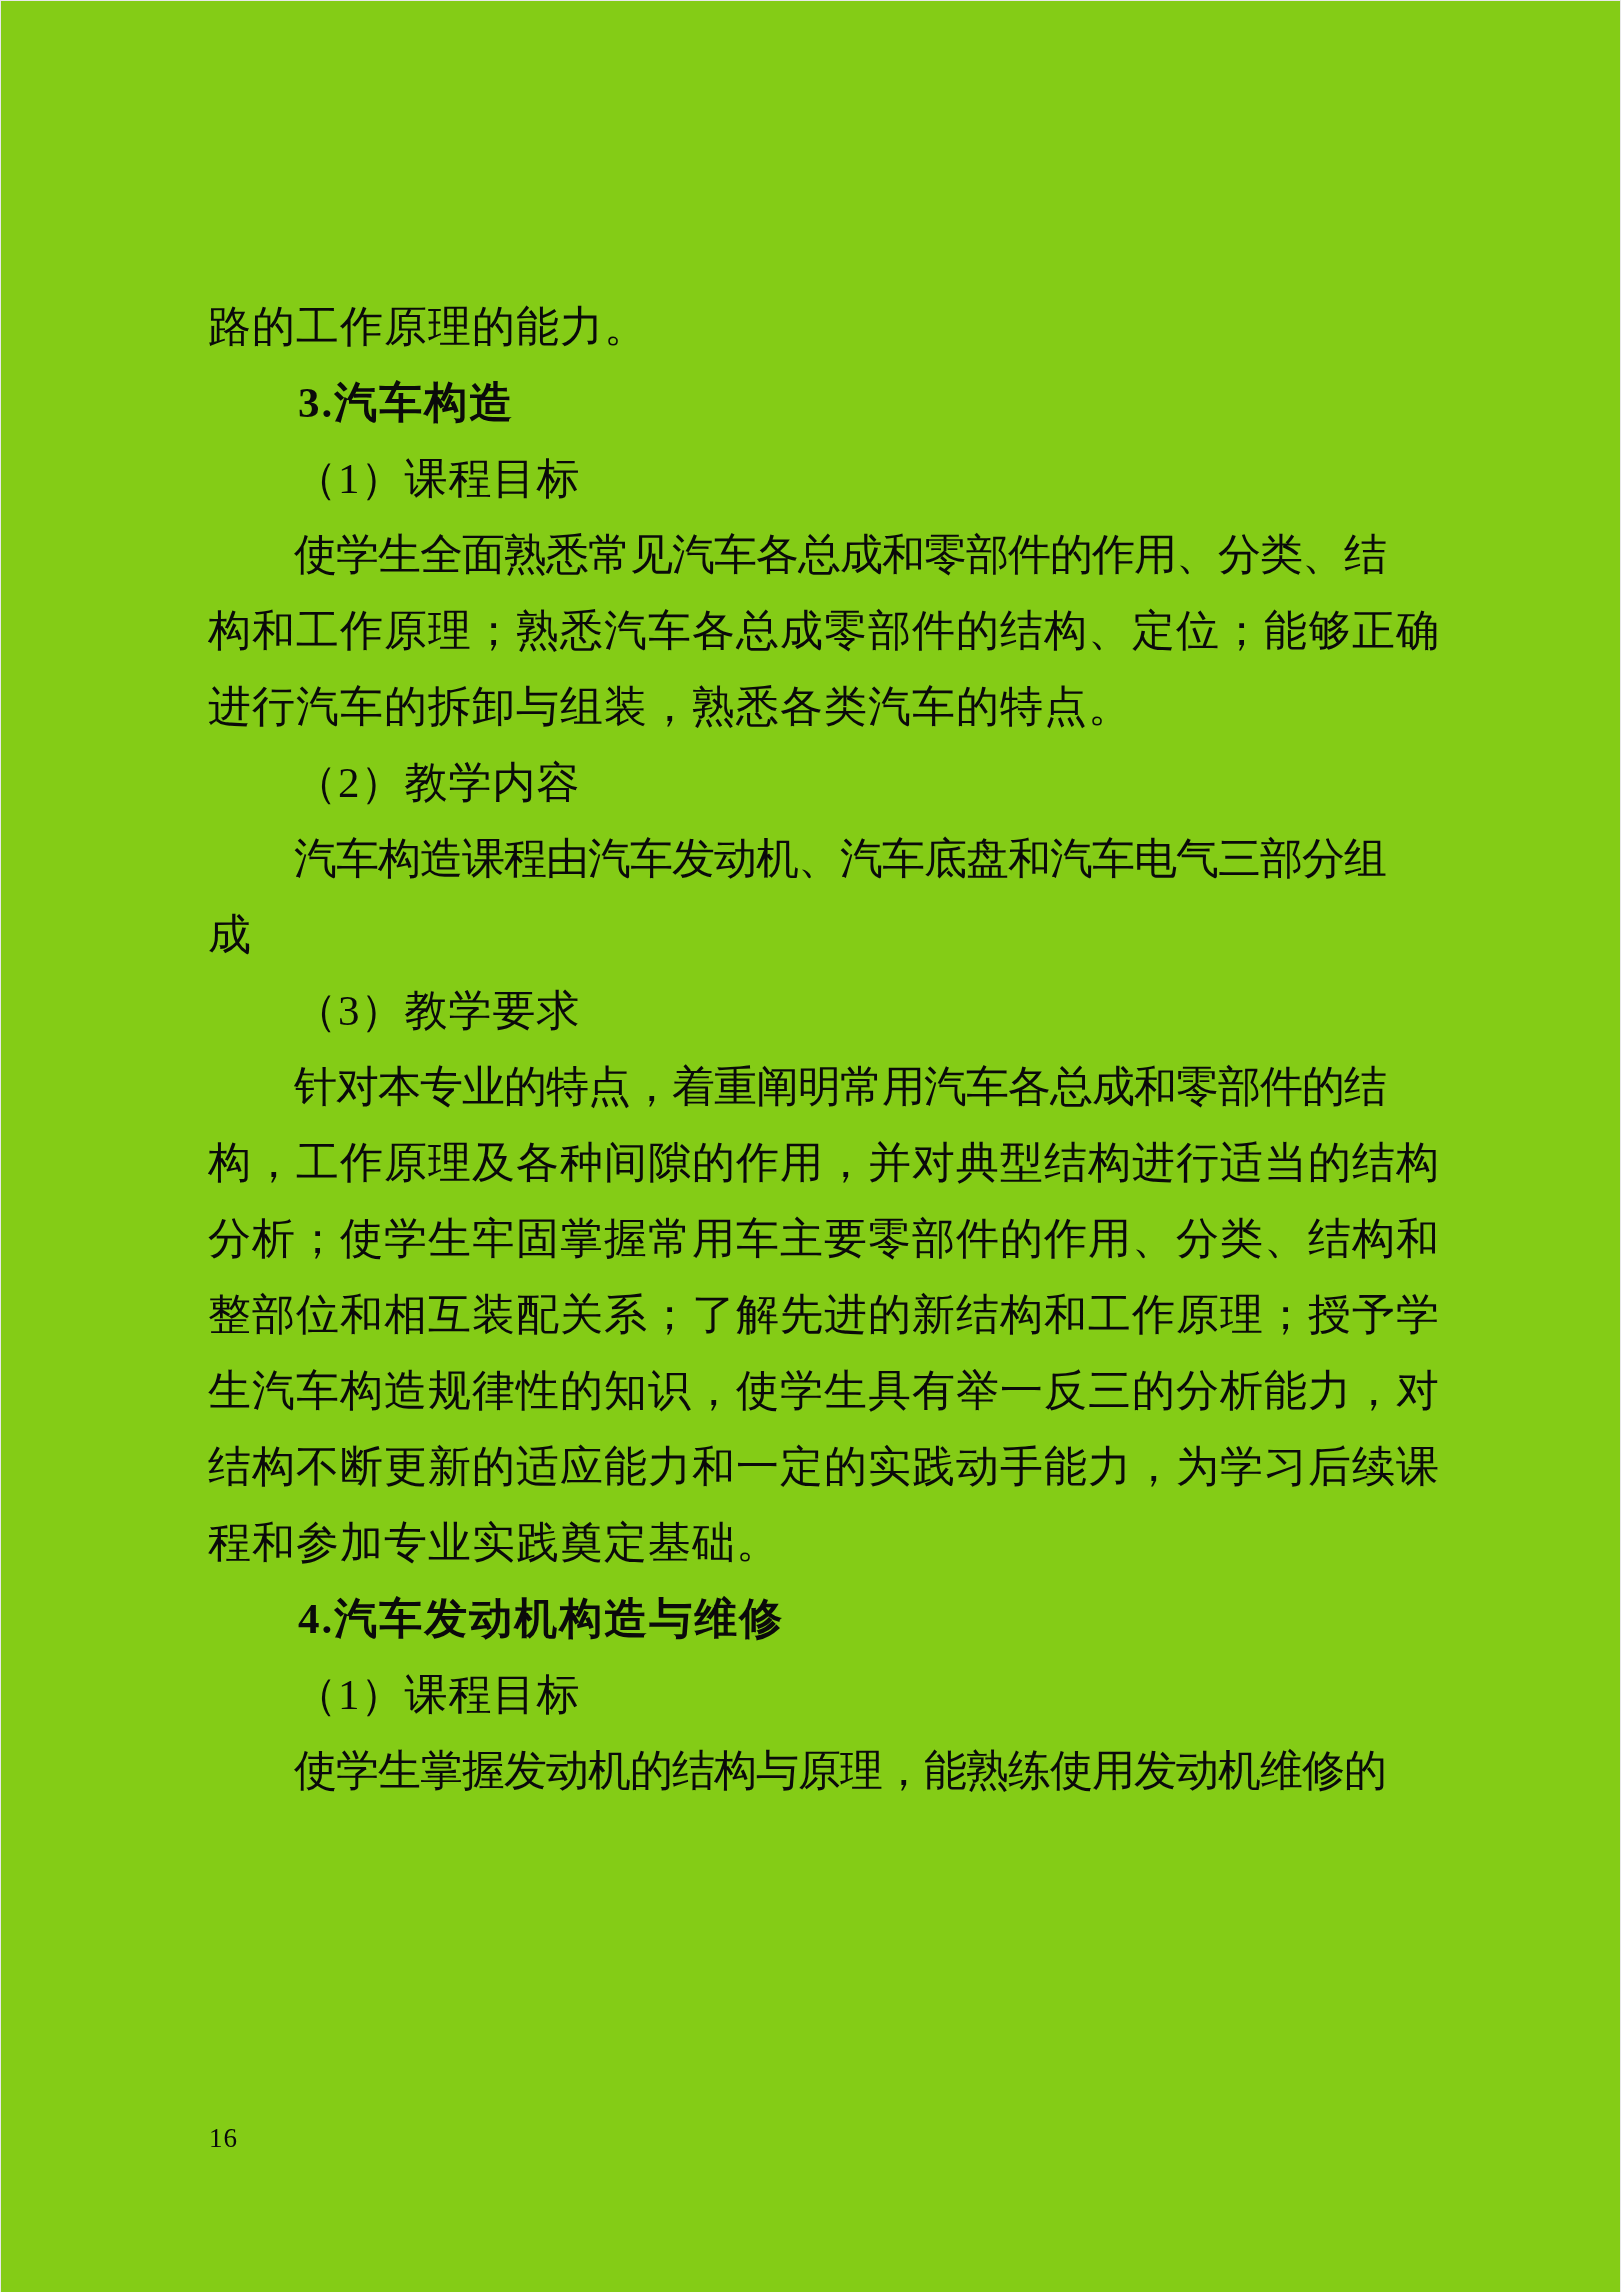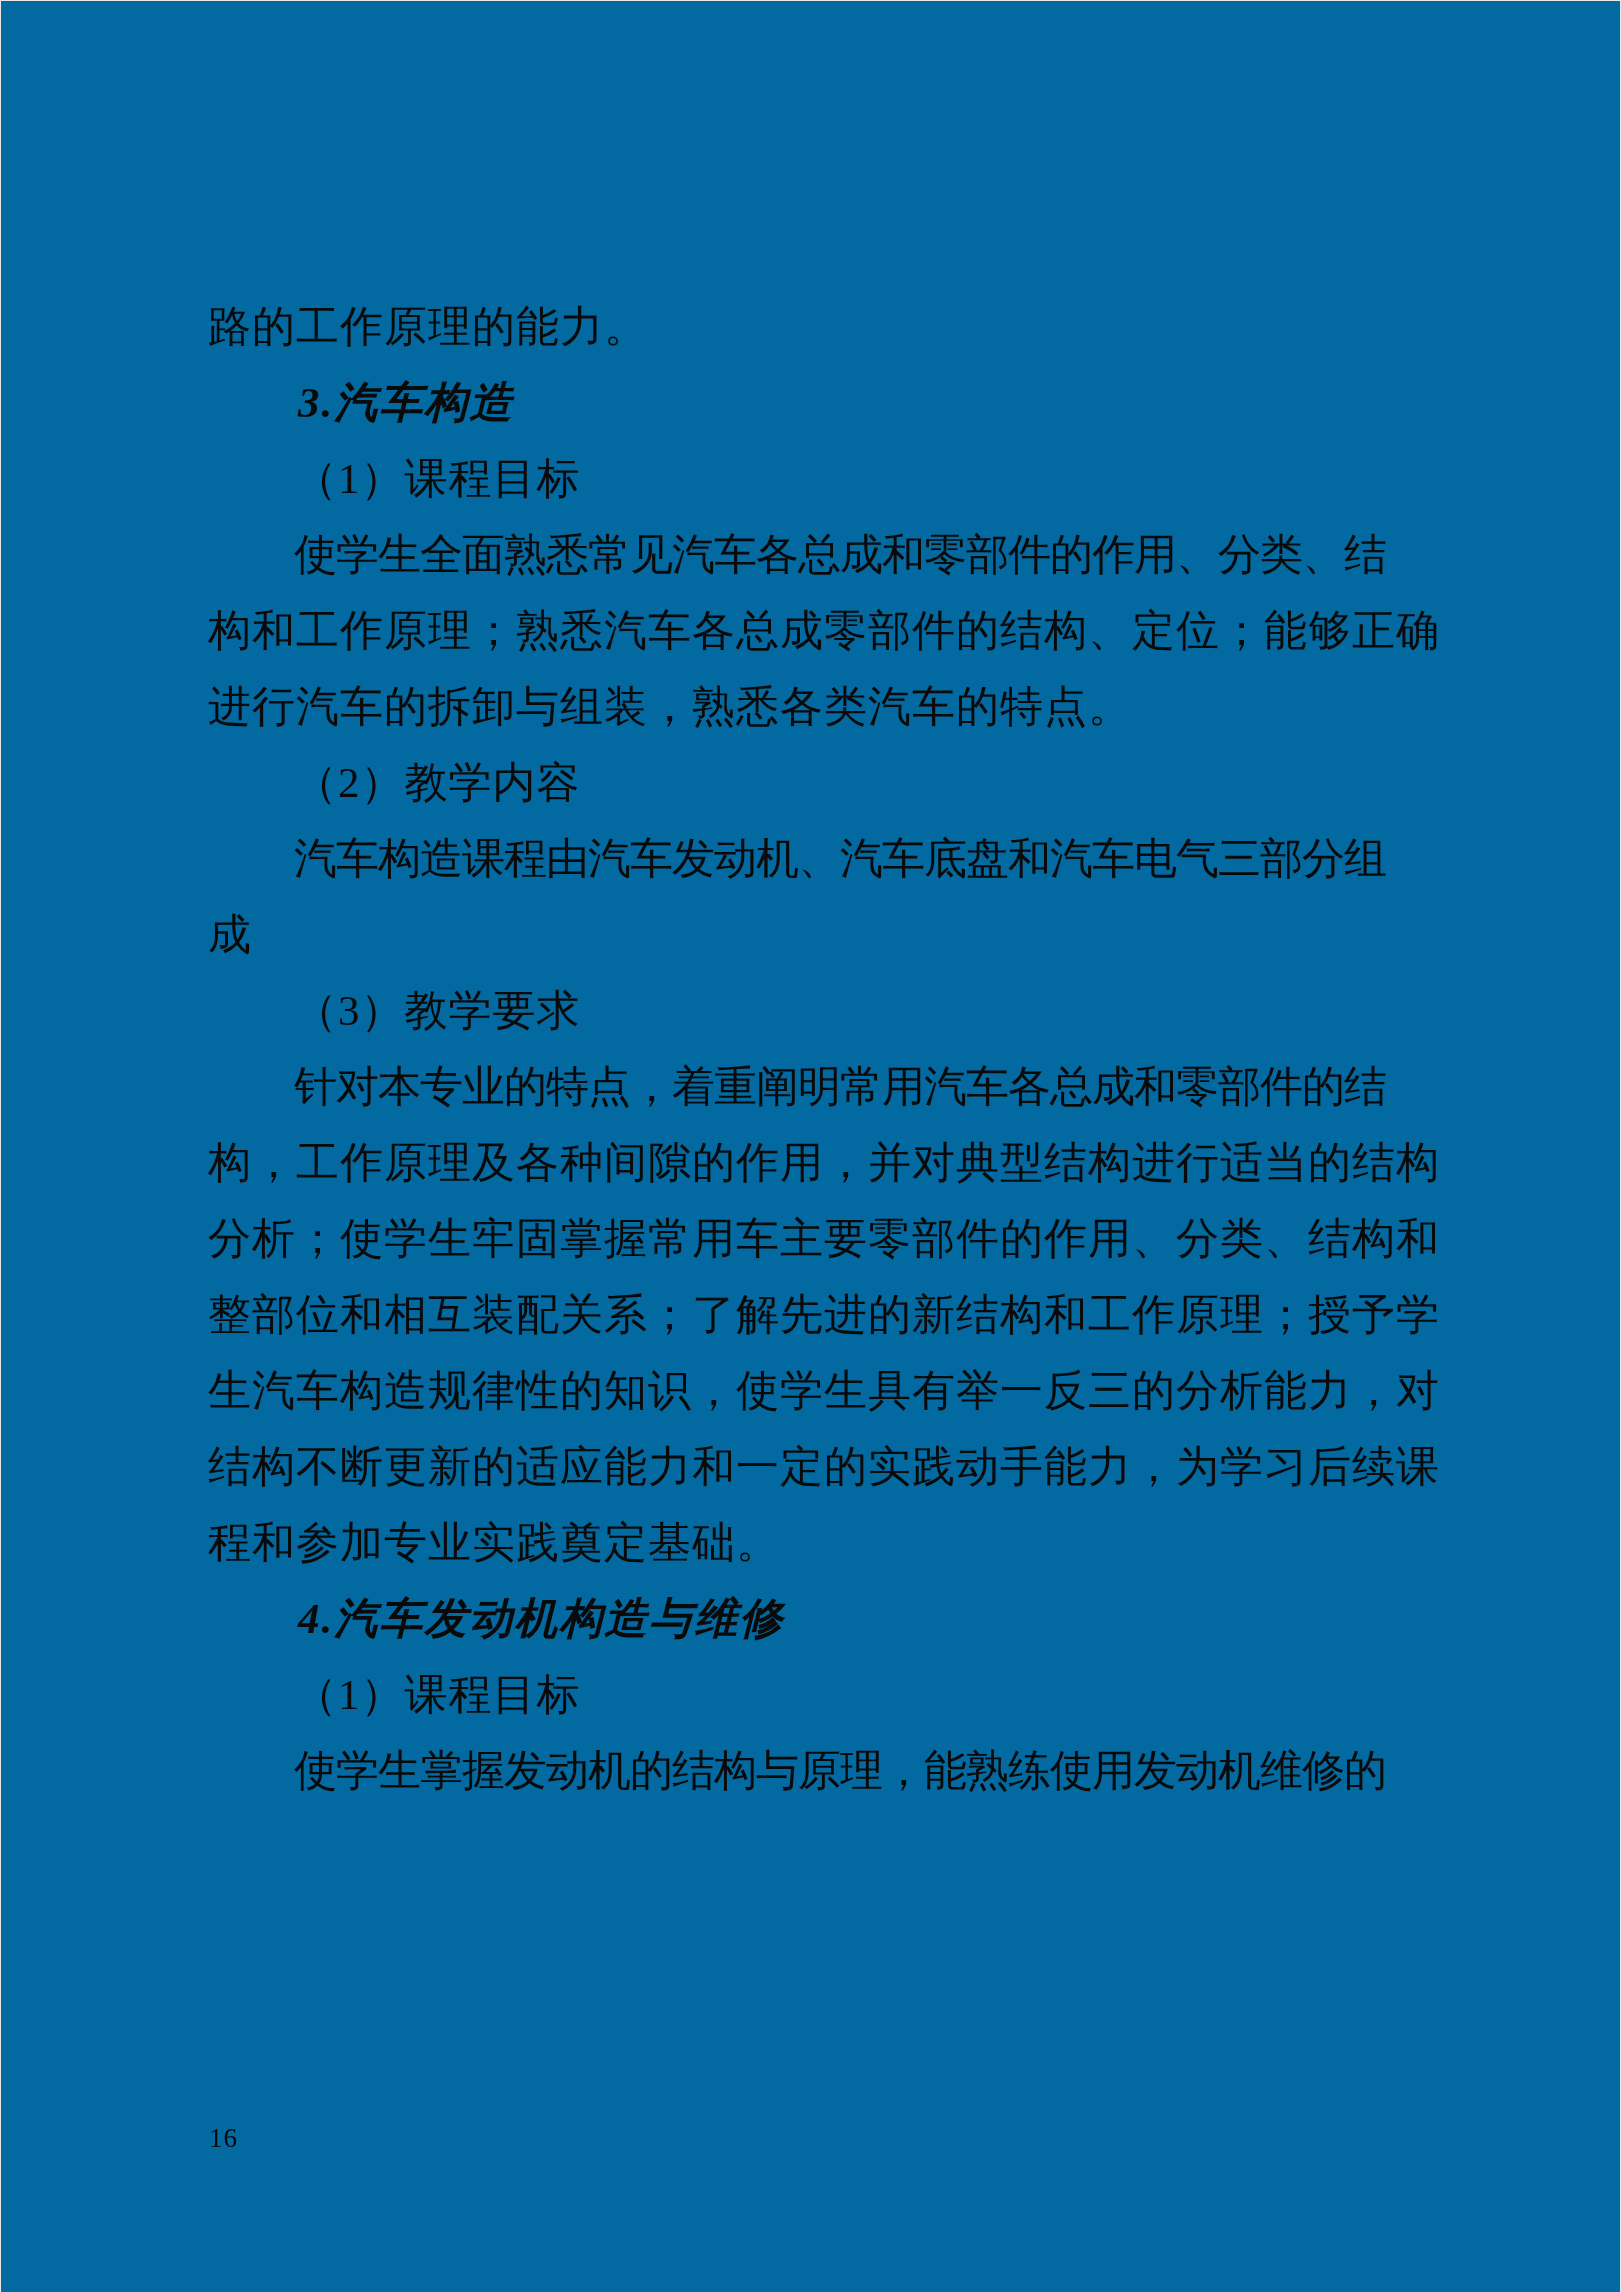--- a/index.html
+++ b/index.html
@@ -4,21 +4,21 @@
 <style>
   html, body {
     margin: 0;
     padding: 0;
     background: #ffffff;
   }
   .page {
     position: relative;
     width: 1621px;
     height: 2293px;
-    background: #0369a1;
+    background: #84cc16;
     overflow: hidden;
     font-family: "Liberation Serif", "DejaVu Serif", serif;
     color: #0a0a0a;
     box-shadow: inset 0 0 0 1px #e8e8e8;
   }
   .content {
     position: absolute;
     left: 208px;
     top: 289px;
     width: 1215px;
@@ -36,21 +36,20 @@
   }
   .line.subheading {
     text-indent: 86px;
     letter-spacing: 1px;
     font-family: Liberation Serif, serif;
   }
   .line.heading {
     text-indent: 90px;
     font-weight: bold;
     letter-spacing: 2px;
-    font-style: italic;
   }
   .page-number {
     position: absolute;
     left: 209px;
     top: 2117px;
     font-size: 27px;
     line-height: 43px;
     letter-spacing: 1px;
   }
 </style>

